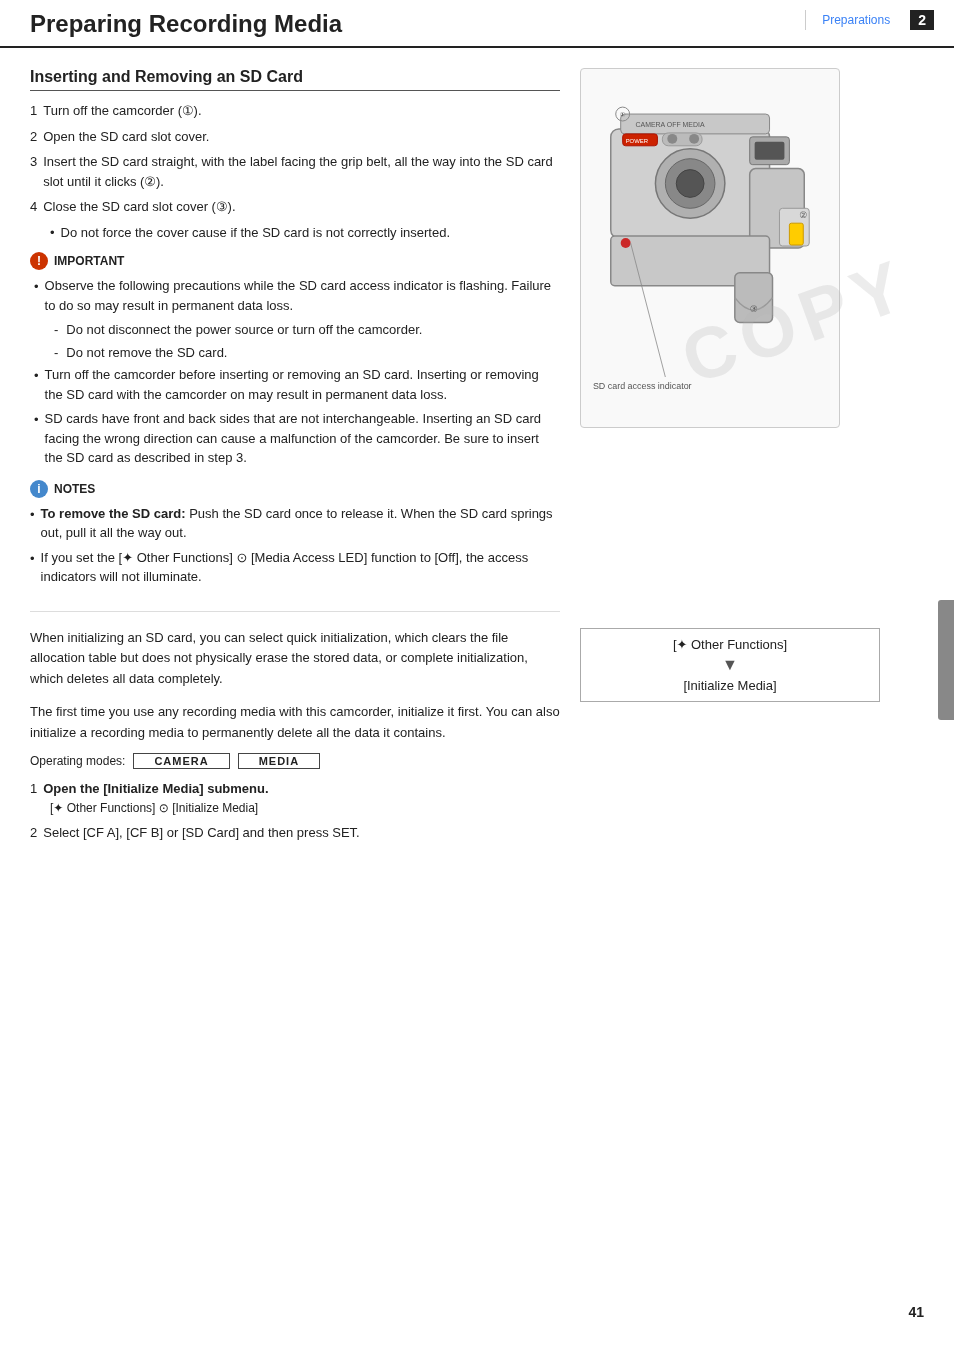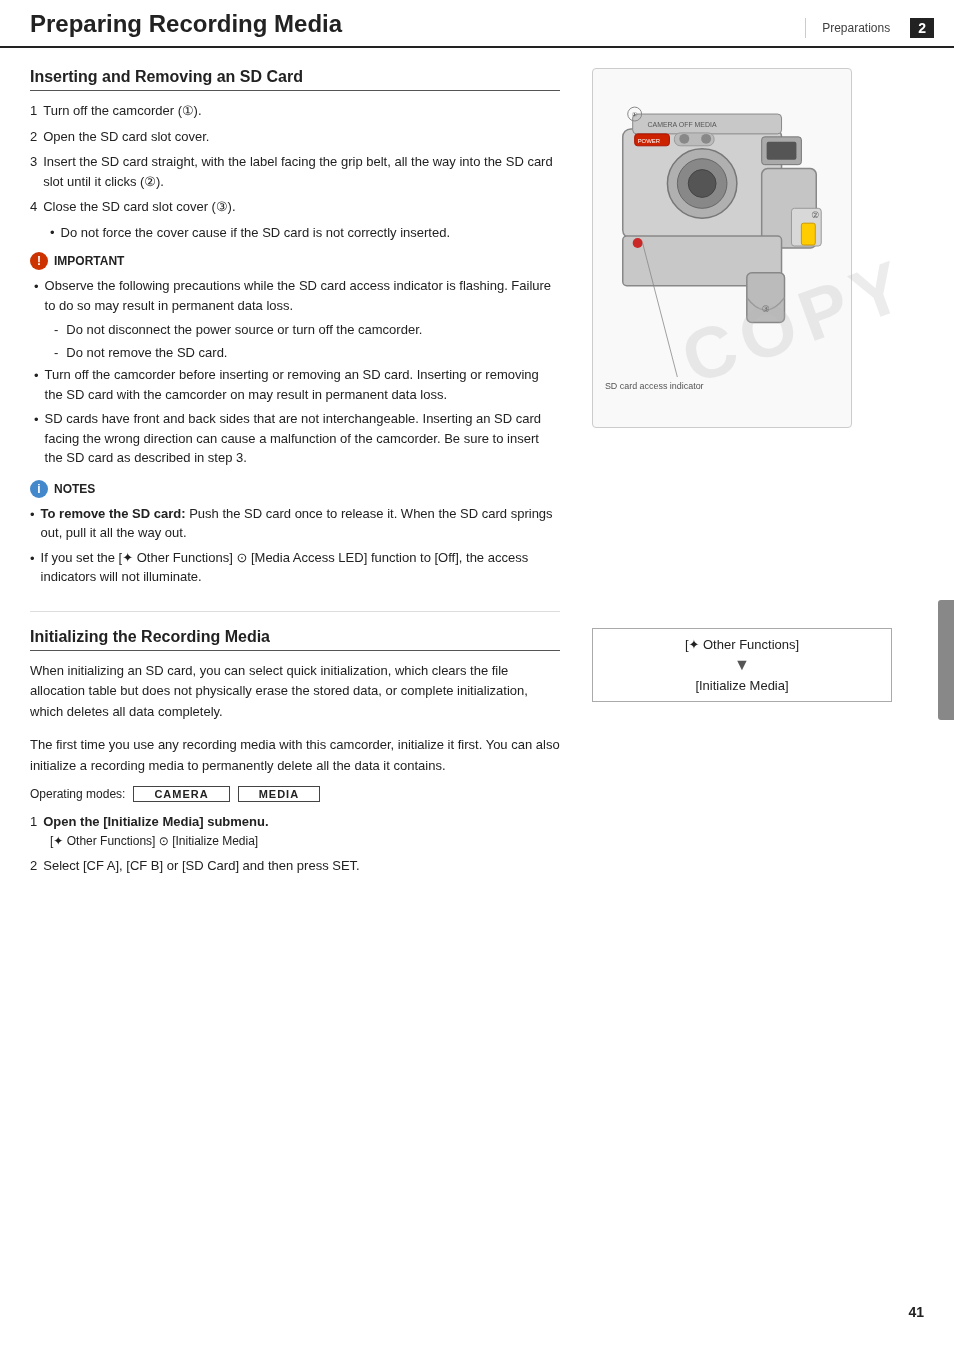--- a/index.html
+++ b/index.html
@@ -14,39 +14,39 @@
     .page-container {
       width: 954px;
       min-height: 1348px;
       padding: 0;
       position: relative;
       background: #fff;
     }
     
     .page-header {
       display: flex;
-      align-items: flex-end;
+      align-items: flex-start;
       border-bottom: 2px solid #222;
       padding: 10px 20px 8px 30px;
     }
     .page-title {
       font-size: 24px;
       font-weight: bold;
       flex: 1;
     }
     .header-right {
       display: flex;
       align-items: center;
       border-left: 1px solid #ccc;
       padding-left: 16px;
       gap: 20px;
     }
     .chapter-label {
       font-size: 12px;
-      color: #404040;
+      color: #3b82f6;
     }
     .page-number {
       font-size: 14px;
       font-weight: bold;
       background: #222;
       color: #fff;
       padding: 2px 8px;
     }
 
     
@@ -57,21 +57,21 @@
       width: 16px;
       background: #888;
       height: 120px;
       border-radius: 3px 0 0 3px;
     }
 
     
     .main-content {
       display: flex;
       padding: 20px 30px 20px 30px;
-      gap: 32px;
+      gap: 20px;
     }
     .left-col {
       flex: 1;
       max-width: 530px;
     }
     .right-col {
       width: 300px;
       flex-shrink: 0;
     }
 
@@ -359,21 +359,20 @@
             <span><strong>To remove the SD card:</strong> Push the SD card once to release it. When the SD card springs out, pull it all the way out.</span>
           </div>
           <div class="bullet-item">
             <span class="bullet">•</span>
             <span>If you set the [✦ Other Functions] ⊙ [Media Access LED] function to [Off], the access indicators will not illuminate.</span>
           </div>
         </div>
       </div>
 
       <div class="section2 content-block">
-        <div class="section-title">Initializing the Recording Media</div>
         <p style="margin-bottom:12px; line-height:1.6;">When initializing an SD card, you can select quick initialization, which clears the file allocation table but does not physically erase the stored data, or complete initialization, which deletes all data completely.</p>
         <p style="margin-bottom:10px; line-height:1.6;">The first time you use any recording media with this camcorder, initialize it first. You can also initialize a recording media to permanently delete all the data it contains.</p>
 
         <div class="operating-modes">
           <span>Operating modes:</span>
           <span class="mode-badge">CAMERA</span>
           <span class="mode-badge">MEDIA</span>
         </div>
 
         <ol class="steps" style="margin-top:10px;">

